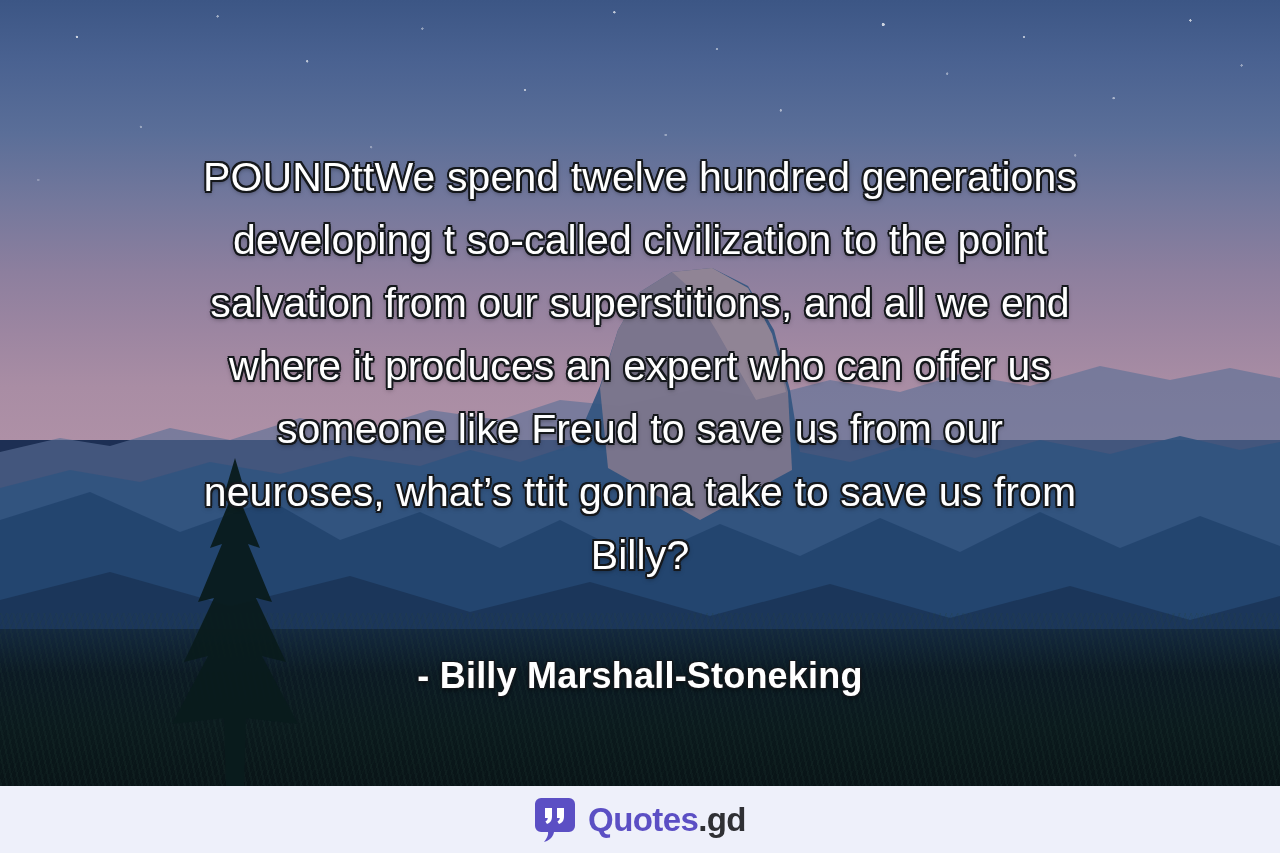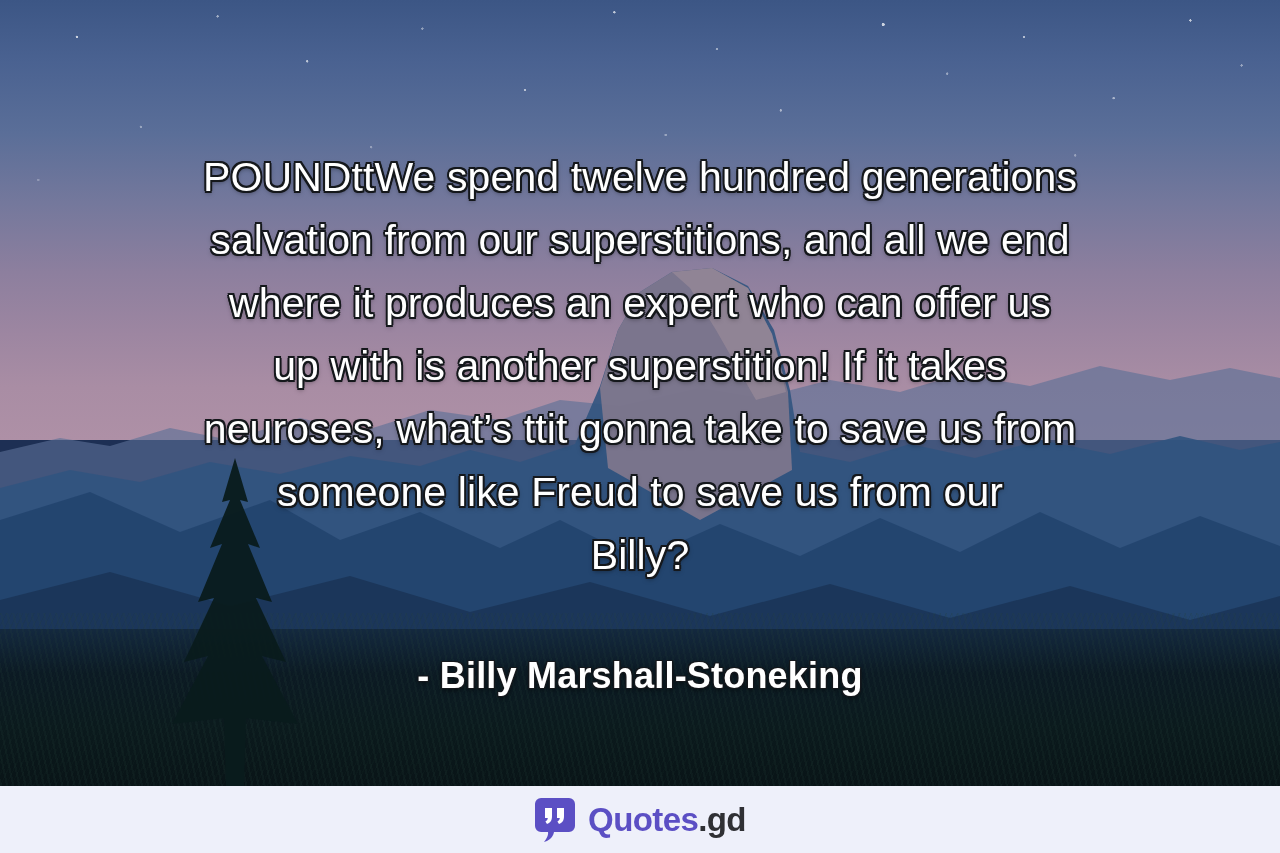--- a/index.html
+++ b/index.html
@@ -210,25 +210,25 @@
     <div class="pine">
       <svg viewBox="0 0 230 330" preserveAspectRatio="none">
         <path d="M115,2 L128,46 L120,44 L140,92 L128,88 L152,146 L136,142 L166,206
                  L142,200 L178,268 L126,262 L124,330 L106,330 L104,262 L52,268
                  L88,200 L64,206 L94,142 L78,146 L102,88 L90,92 L110,44 L102,46 Z" fill="#0a1b1c" opacity="0.95"></path>
       </svg>
     </div>
 
     <div id="quote-block">
       <div class="quote-line">POUNDttWe spend twelve hundred generations</div>
+      <div class="quote-line">developing t so-called civilization to the point</div>
       <div class="quote-line">salvation from our superstitions, and all we end</div>
       <div class="quote-line">where it produces an expert who can offer us</div>
-      <div class="quote-line">up with is another superstition! If it takes</div>
+      <div class="quote-line">someone like Freud to save us from our</div>
       <div class="quote-line">neuroses, what’s ttit gonna take to save us from</div>
-      <div class="quote-line">someone like Freud to save us from our</div>
       <div class="quote-line">Billy?</div>
     </div>
 
     <div id="author">- Billy Marshall-Stoneking</div>
 
   </div>
 
   <div id="footer">
     <div id="logo">
       <span id="logo-mark">

